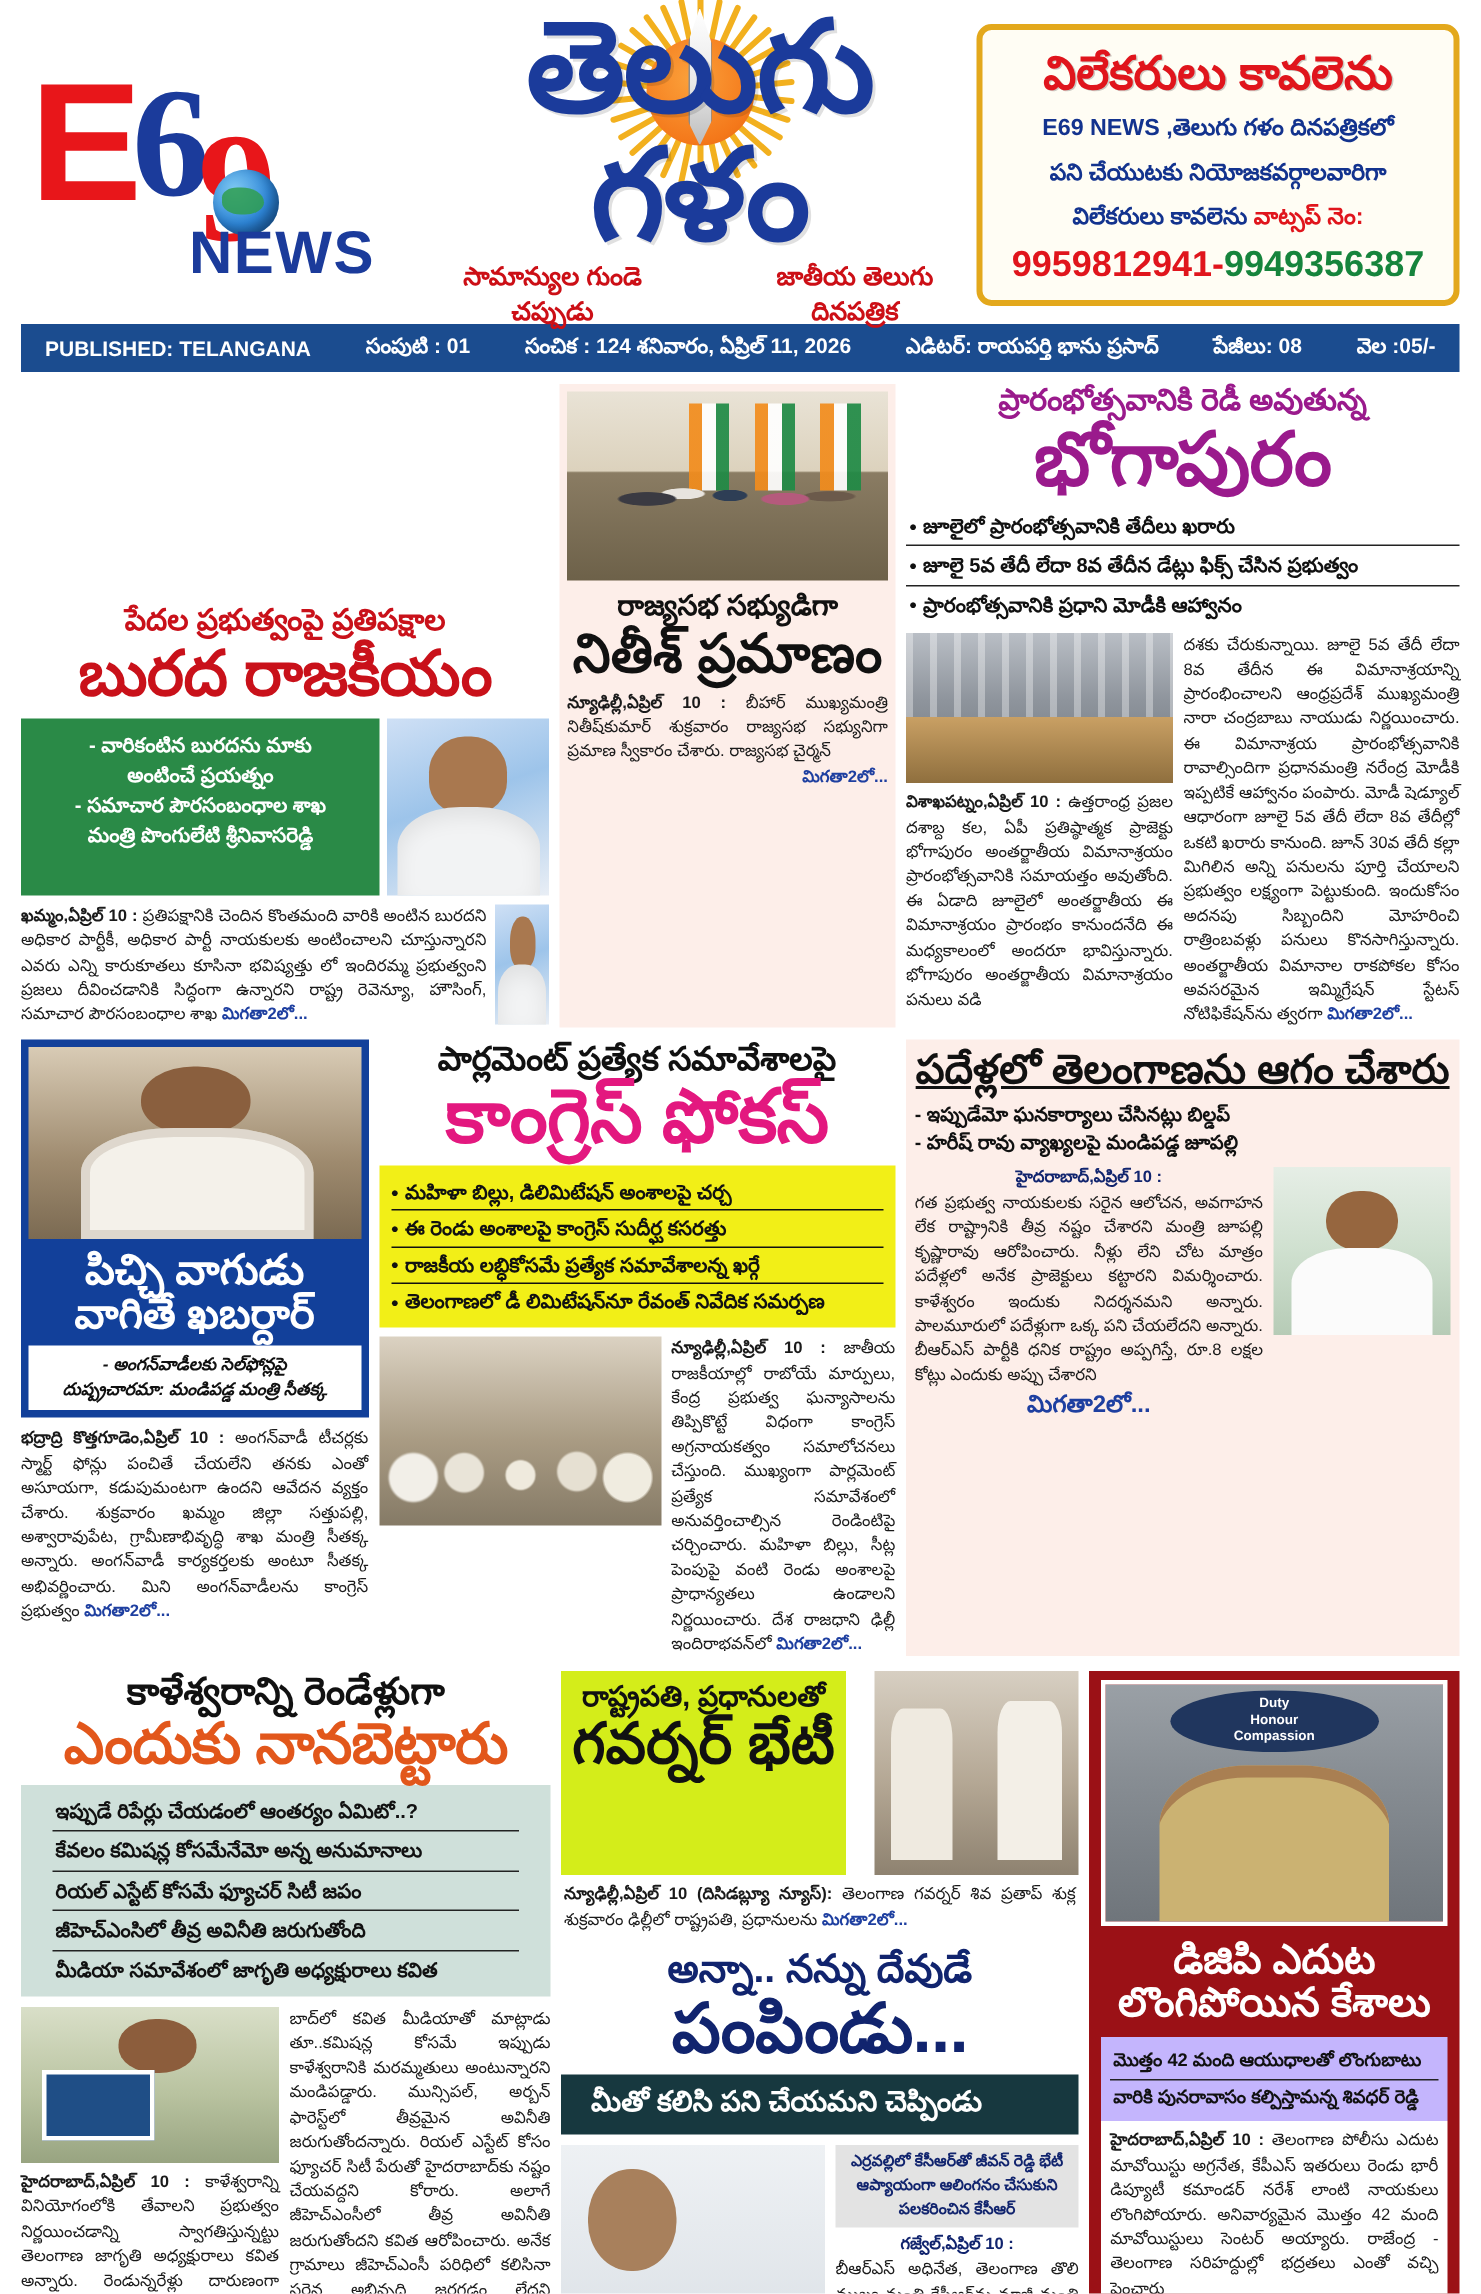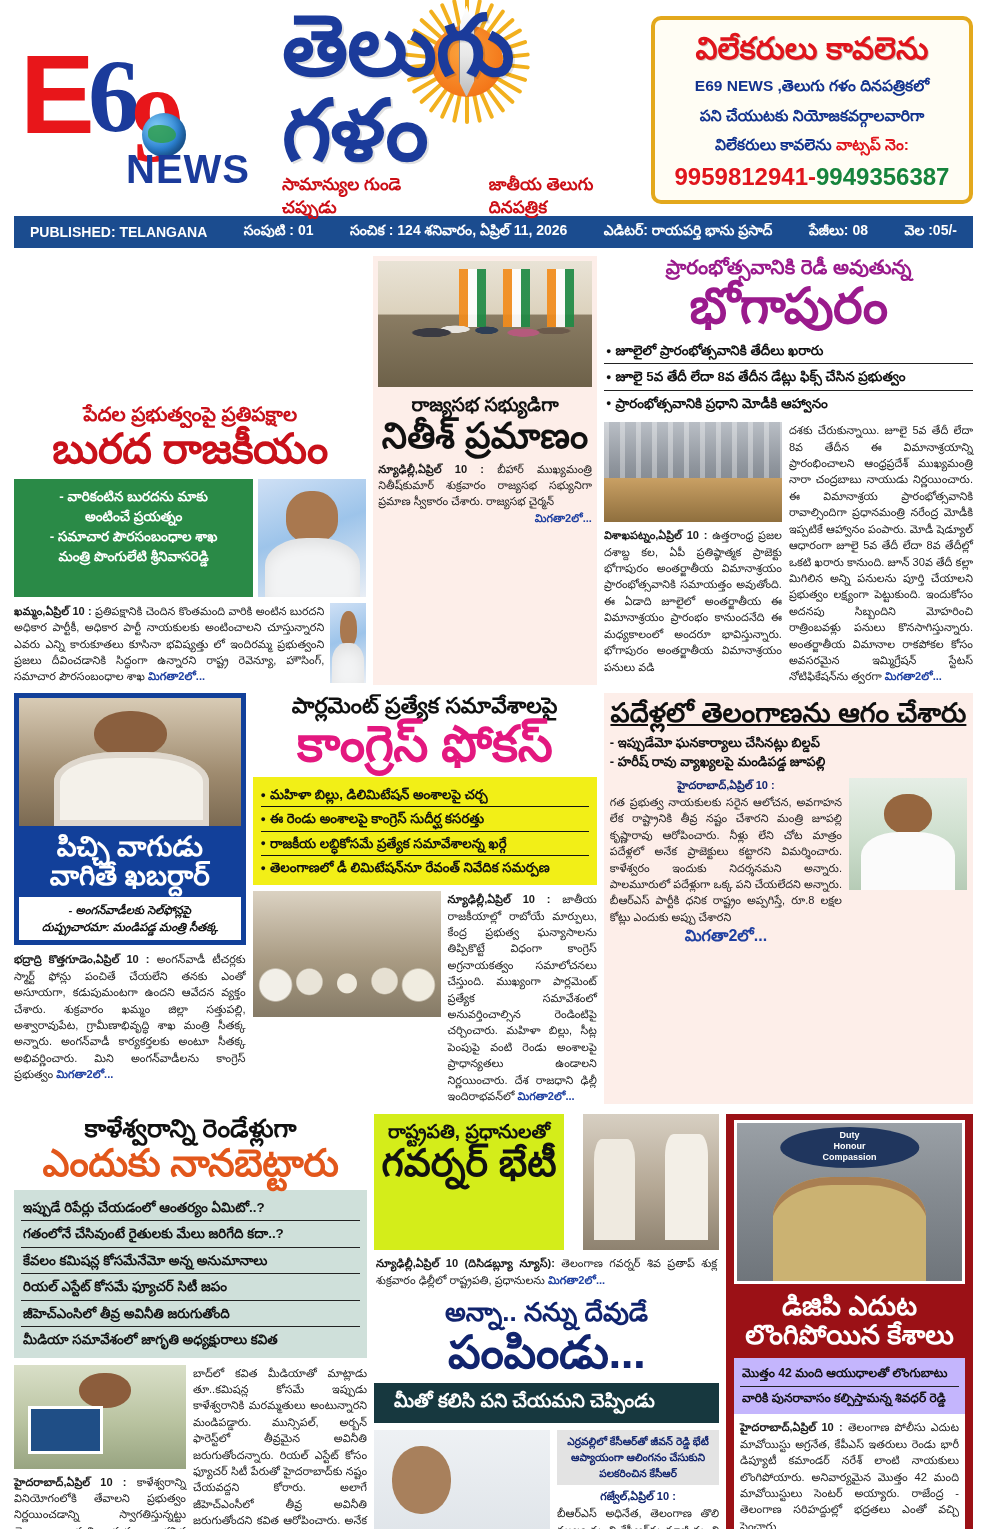--- a/index.html
+++ b/index.html
@@ -45,21 +45,21 @@
   .arcs i { position: absolute; left: 0; top: 0; border-style: solid; border-radius: 50%;
             border-color: transparent; display: block; }
   .arc1 { width: 84px; height: 84px; border-width: 13px; border-top-color: #e8161a; border-right-color: #e8161a; transform: rotate(8deg); }
   .arc2 { width: 58px; height: 58px; left: 12px !important; top: 14px !important; border-width: 12px; border-top-color: #f0b21a; border-right-color: #f0b21a; transform: rotate(8deg); }
   .arc3 { width: 34px; height: 34px; left: 24px !important; top: 27px !important; border-width: 11px; border-top-color: #1f9b4a; border-right-color: #1f9b4a; transform: rotate(8deg); }
   .news-word {
     font-size: 40px; font-weight: bold; color: #1b3b9b; letter-spacing: 1px;
     position: absolute; left: 112px; top: 112px; font-family: "Liberation Sans", sans-serif;
   }
 
-  .title-block { flex: 1 1 auto; text-align: left; position: relative; padding-top: 4px; }
+  .title-block { flex: 1 1 auto; text-align: center; position: relative; padding-top: 4px; }
   .sun {
     position: absolute; left: 50%; transform: translateX(-50%); top: -2px;
     width: 128px; height: 128px;
   }
   .sun .rays { position:absolute; inset:0; }
   .sun .ray {
     position: absolute; left: 50%; top: 50%; width: 4px; height: 63px;
     background: #f2b01e; transform-origin: 2px 0; border-radius: 2px;
   }
   .sun .disc {
@@ -469,23 +469,22 @@
       </div>
     </div>
 
     <div class="row" style="margin-top:10px;">
 
       <div class="col" style="width:356px;">
         <div>
           <div class="kicker black" style="font-size:25px;">కాళేశ్వరాన్ని రెండేళ్లుగా</div>
           <div class="hl-xl orange" style="font-size:38px; margin-top:1px;">ఎందుకు నానబెట్టారు</div>
 
-          <div class="mint rule-list" style="margin-top:7px; padding:5px 7px;">
+          <div class="mint rule-list" style="margin-top:7px; padding:5px 21px;">
             <div class="rl">ఇప్పుడే రిపేర్లు చేయడంలో ఆంతర్యం ఏమిటో..?</div>
-            <div class="rl">గతంలోనే చేసివుంటే రైతులకు మేలు జరిగేది కదా..?</div>
             <div class="rl">కేవలం కమిషన్ల కోసమేనేమో అన్న అనుమానాలు</div>
             <div class="rl">రియల్ ఎస్టేట్ కోసమే ఫ్యూచర్ సిటీ జపం</div>
             <div class="rl">జీహెచ్ఎంసిలో తీవ్ర అవినీతి జరుగుతోంది</div>
             <div class="rl">మీడియా సమావేశంలో జాగృతి అధ్యక్షురాలు కవిత</div>
           </div>
 
           <div style="display:flex; gap:7px; margin-top:7px;">
             <div style="flex:0 0 172px;">
               <div class="photo ph-kavitha" style="width:100%; height:104px;"></div>
               <p class="body-txt" style="margin-top:5px;">

